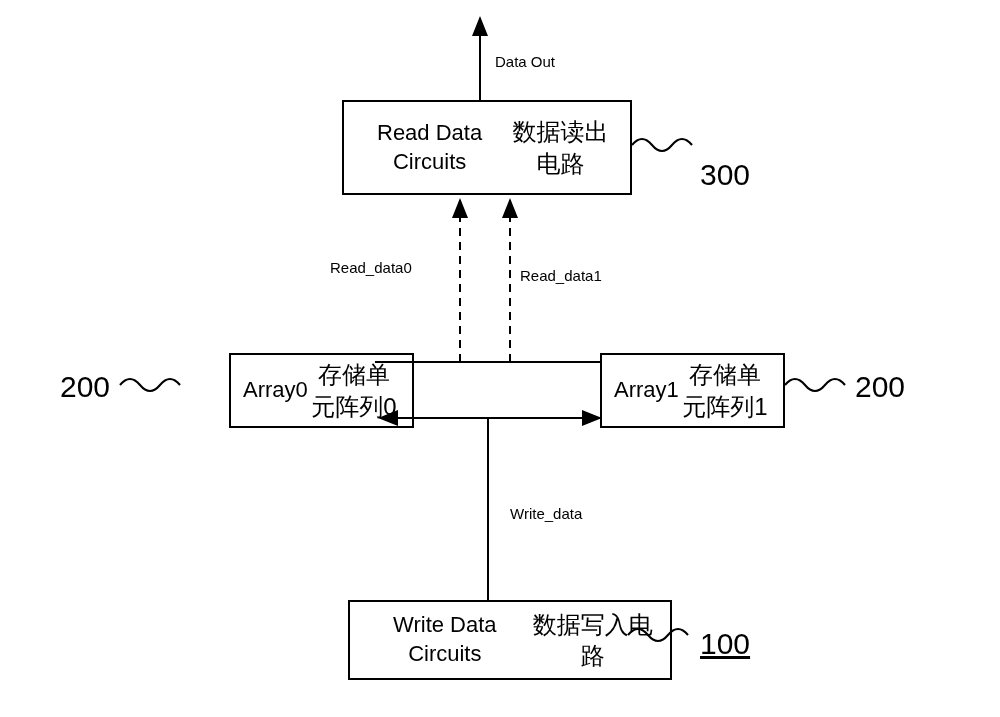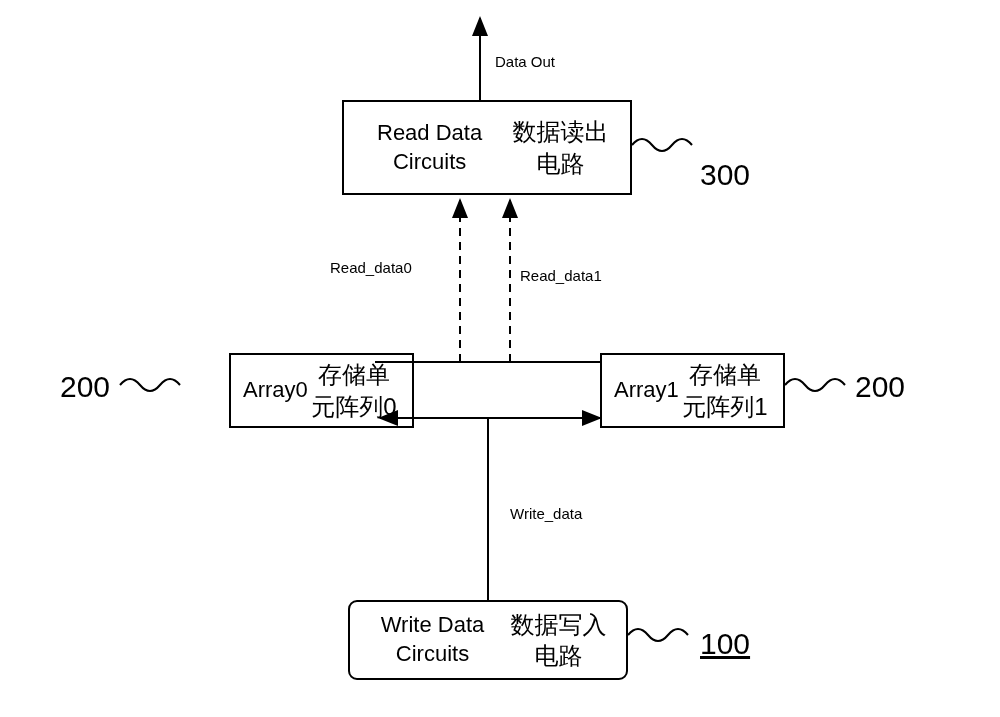--- a/index.html
+++ b/index.html
@@ -62,21 +62,21 @@
   <div class="box-subtitle">存储单元阵列0</div>
 </div>
 <div class="ref" style="left:60px; top:370px;">200</div>
 
 <div class="box" style="left:600px; top:353px; width:185px; height:75px;">
   <div class="box-title">Array1</div>
   <div class="box-subtitle">存储单元阵列1</div>
 </div>
 <div class="ref" style="left:855px; top:370px;">200</div>
 
-<div class="box" style="left:348px; top:600px; width:280px; height:80px;border-radius:9px;">
+<div class="box" style="left:348px; top:600px; width:324px; height:80px;">
   <div class="box-title">Write Data Circuits</div>
   <div class="box-subtitle">数据写入电路</div>
 </div>
 <div class="ref" style="left:700px; top:627px;text-decoration:underline;">100</div>
 
 <div class="label" style="left:495px; top:53px;">Data Out</div>
 <div class="label" style="left:330px; top:259px;">Read_data0</div>
 <div class="label" style="left:520px; top:267px;">Read_data1</div>
 <div class="label" style="left:510px; top:505px;">Write_data</div>
 

